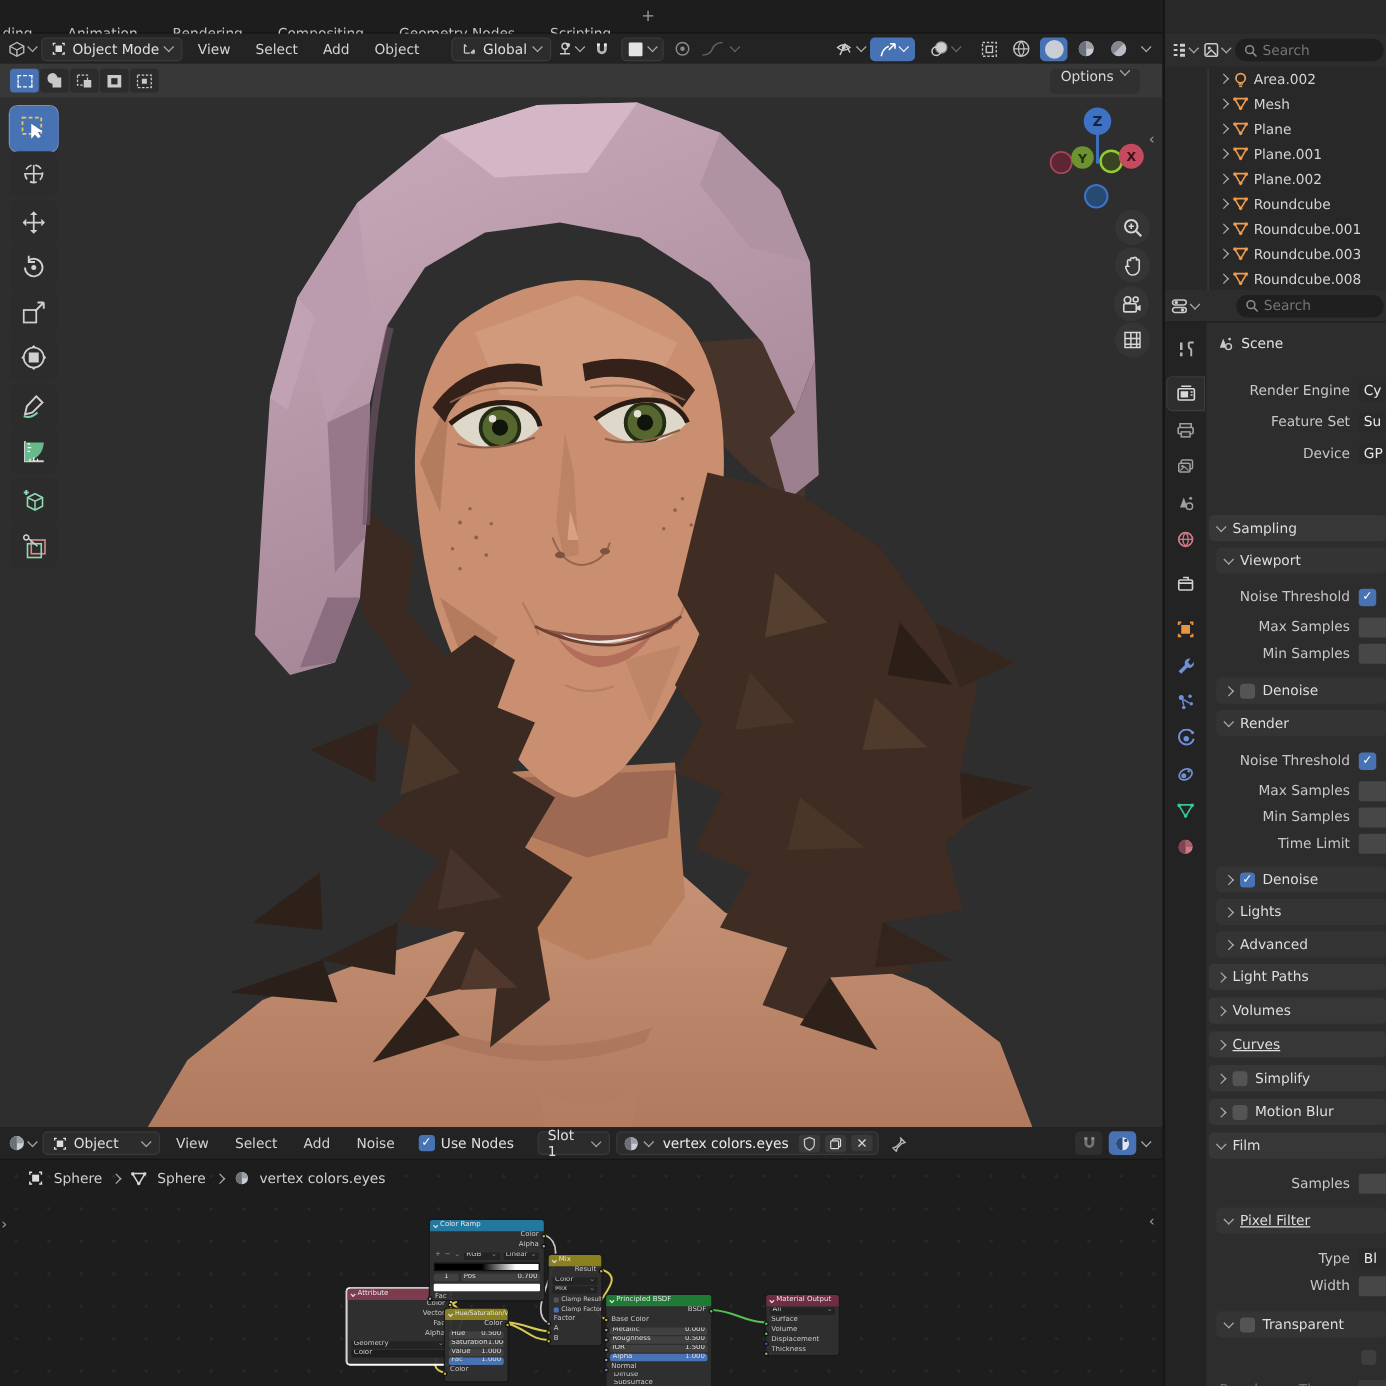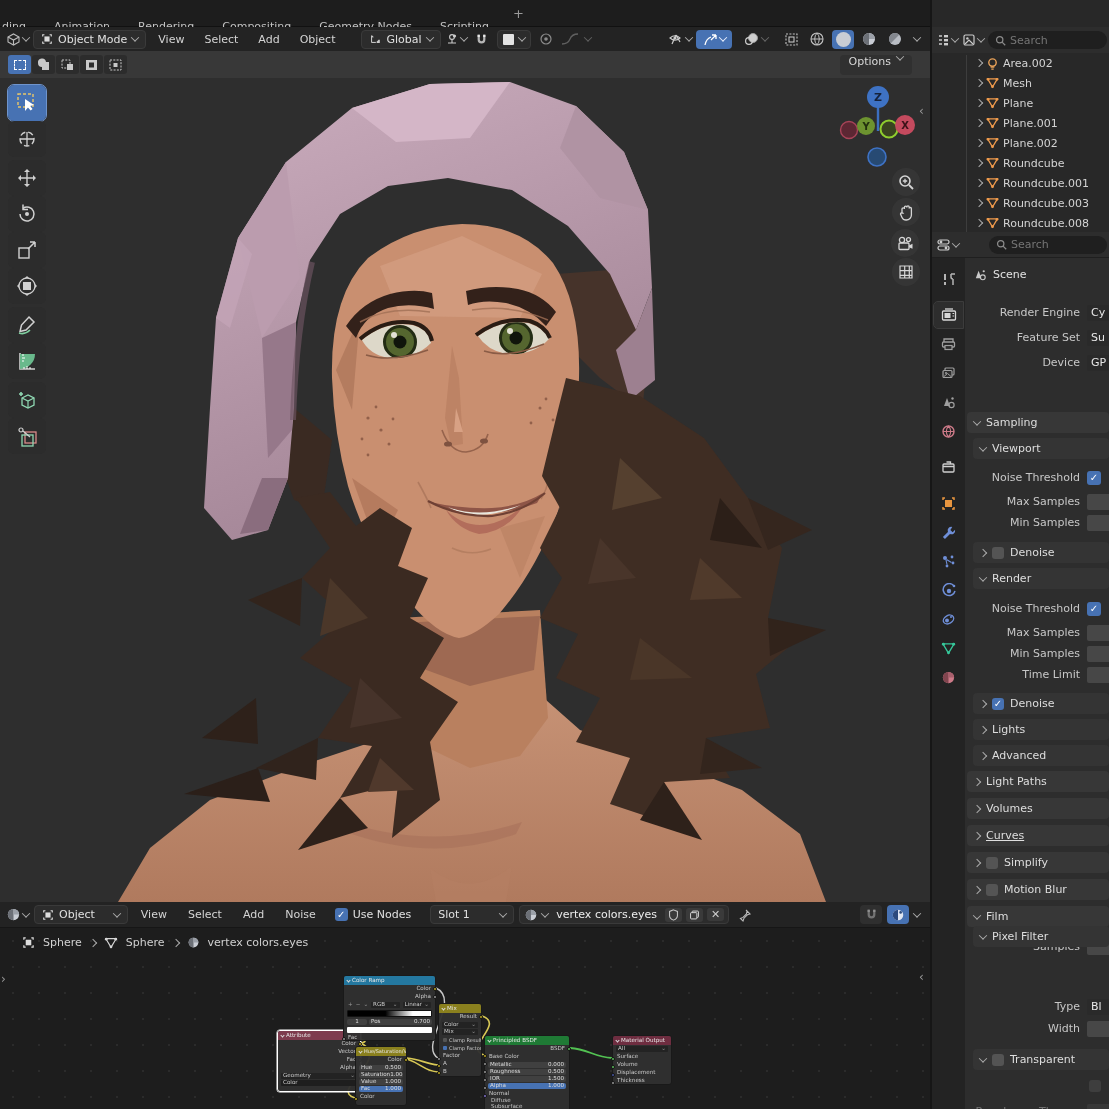--- a/index.html
+++ b/index.html
@@ -543,21 +543,21 @@
           </svg>
         <span>Object</span>
         <span class="chev-d" style="margin-left:14px;"></span>
       </span>
       <span class="menu-txt">View</span>
       <span class="menu-txt">Select</span>
       <span class="menu-txt">Add</span>
       <span class="menu-txt">Noise</span>
       <span class="cb on" style="width:13px;height:13px;margin-left:6px;">✓</span>
       <span style="color:#e0e0e0;">Use Nodes</span>
-      <span class="dd-box" style="margin-left:14px;width:84px;justify-content:space-between;">
+      <span class="dd-box" style="margin-left:14px;width:58px;justify-content:space-between;">
         <span>Slot 1</span>
         <span class="chev-d"></span>
       </span>
       <span class="dd-box" style="padding:0 4px;gap:4px;">
         <svg width="14" height="14" viewBox="0 0 16 16">
             <circle cx="8" cy="8" r="6" fill="#c9cdd4"></circle>
             <path d="M8 2 a6 6 0 0 0 0 12Z" fill="#6c7077"></path>
             <path d="M8 8 L14 8 A6 6 0 0 0 8 2Z" fill="#9ba0a8"></path>
           </svg>
         <span class="chev-d"></span>
@@ -1168,21 +1168,21 @@
           <span>Motion Blur</span>
         </div>
         <div class="strip" style="top:648px;">
           <span class="chev-d"></span>
             <span>Film</span>
         </div>
         <div class="prow" style="top:678px;">
           <span class="plabel">Samples</span>
           <span class="pfield"></span>
         </div>
-        <div class="strip sub" style="top:668px;">
+        <div class="strip sub" style="top:708px;text-decoration:underline;">
           <span class="chev-d"></span>
             <span>Pixel Filter</span>
         </div>
         <div class="prow" style="top:738px;">
           <span class="plabel">Type</span>
           <span class="pfield dd">Bl</span>
         </div>
         <div class="prow" style="top:760px;">
           <span class="plabel">Width</span>
           <span class="pfield"></span>

